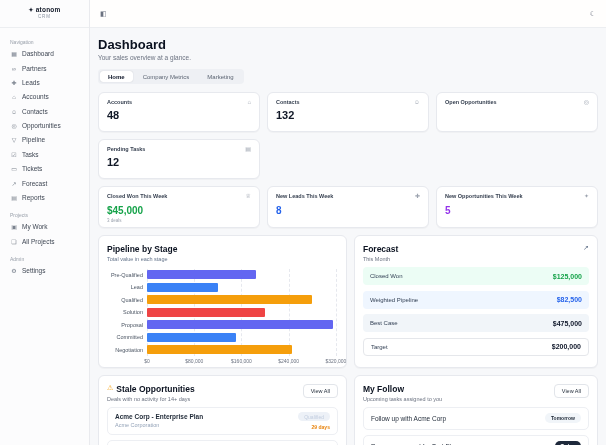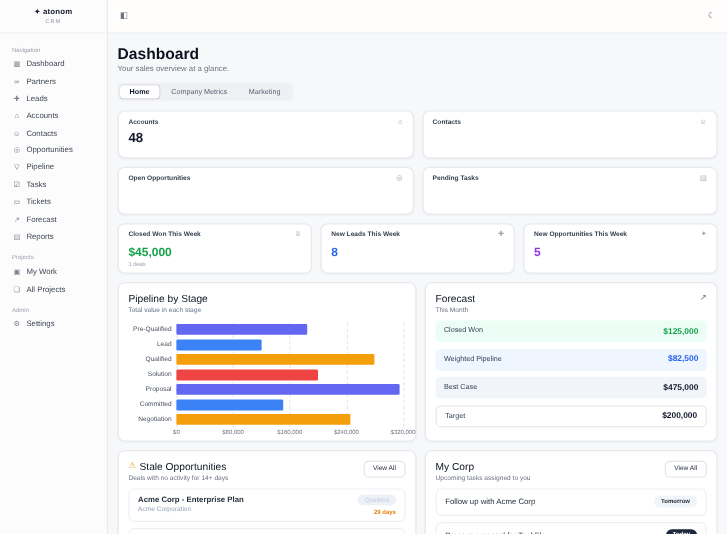--- a/index.html
+++ b/index.html
@@ -23,38 +23,38 @@
   .tb-icon { font-size: 7px; color: #6b7280; cursor: pointer; line-height: 8px; }
 
   
   .main { margin-left: 90px; padding: 9px 8px 0 8px; }
   .page-title { font-size: 13px; font-weight: 700; color: #0b1220; }
   .page-sub { font-size: 6.5px; color: #6b7280; margin-top: 2px; }
   .tabs { display: inline-flex; background: #eef0f4; border-radius: 4px; padding: 2px; gap: 2px; margin-top: 8px; }
   .tab { font-size: 6px; color: #5b6472; padding: 2.5px 8px; border-radius: 3px; border: none; background: transparent; font-family: inherit; cursor: pointer; }
   .tab.active { background: #ffffff; color: #0f172a; font-weight: 700; box-shadow: 0 0 1px rgba(15,23,42,.25); }
 
-  .grid4 { display: grid; grid-template-columns: repeat(2,1fr); gap: 7px; margin-top: 8px; }
+  .grid4 { display: grid; grid-template-columns: repeat(3,1fr); gap: 7px; margin-top: 8px; }
   .grid3 { display: grid; grid-template-columns: repeat(3,1fr); gap: 7px; margin-top: 7px; }
   .grid2 { display: grid; grid-template-columns: 1.02fr 1fr; gap: 7px; margin-top: 7px; }
 
   .card { background: #fff; border: 1px solid #e7e9ee; border-radius: 6px; padding: 6px 8px; height: 40px; box-shadow: 0 1px 1px rgba(16,24,40,.03); }
   .card.tall { height: 42px; }
   .card-top { display: flex; justify-content: space-between; align-items: flex-start; }
   .card-label { font-size: 5.5px; font-weight: 600; color: #374151; }
   .card-icon { font-size: 6px; color: #9ca3af; line-height: 7px; }
   .card-value { font-size: 11px; font-weight: 700; color: #111827; margin-top: 3px; }
   .card.tall .card-value { font-size: 10px; margin-top: 5px; }
   .card-note { font-size: 4.5px; color: #9ca3af; margin-top: 1.5px; }
 
   .panel { background: #fff; border: 1px solid #e7e9ee; border-radius: 6px; padding: 8px; box-shadow: 0 1px 1px rgba(16,24,40,.03); }
   .panel.mid { height: 133px; }
   .panel.low { height: 136px; }
   .panel-head { display: flex; justify-content: space-between; align-items: flex-start; }
-  .panel-title { font-size: 8.5px; font-weight: 400; color: #0b1220; }
+  .panel-title { font-size: 8.5px; font-weight: 700; color: #0b1220; }
   .panel-sub { font-size: 5.5px; color: #6b7280; margin-top: 1.5px; }
   .panel-sub.bluish { color: #64748b; }
   .trend-icon { font-size: 7px; color: #64748b; }
   .alert-icon { font-size: 7px; color: #f59e0b; margin-right: 3px; }
   .title-row { display: flex; align-items: flex-start; }
   .viewall-btn { font-size: 5.5px; color: #1f2937; background: #fff; border: 1px solid #e2e5ea; border-radius: 4px; padding: 3px 7px; font-family: inherit; cursor: pointer; }
 
   
   .chart { position: relative; margin-top: 7px; }
   .glwrap { position: absolute; left: 40px; right: 2px; top: 0; bottom: 8px; }
@@ -180,32 +180,34 @@
           <span class="card-label">Accounts</span>
           <span class="card-icon">⌂</span>
         </div>
         <div class="card-value">48</div>
       </div>
       <div class="card">
         <div class="card-top">
           <span class="card-label">Contacts</span>
           <span class="card-icon">☺</span>
         </div>
+        <div class="card-value">132</div>
       </div>
       <div class="card">
         <div class="card-top">
           <span class="card-label">Open Opportunities</span>
           <span class="card-icon">◎</span>
         </div>
       </div>
       <div class="card">
         <div class="card-top">
           <span class="card-label">Pending Tasks</span>
           <span class="card-icon">▤</span>
         </div>
+        <div class="card-value">12</div>
       </div>
     </div>
   <div class="grid3">
       <div class="card tall">
         <div class="card-top">
           <span class="card-label">Closed Won This Week</span>
           <span class="card-icon">♕</span>
         </div>
         <div class="card-value" style="color: rgb(22, 163, 74);">$45,000</div>
         <div class="card-note">3 deals</div>
@@ -365,21 +367,21 @@
               <span class="obadge faint">Solution</span>
               <span class="odays">18 days</span>
             </div>
           </div>
         </div>
     </div>
 
     <div class="panel low">
       <div class="panel-head">
         <div>
-          <div class="panel-title">My Corp</div>
+          <div class="panel-title">My Follow</div>
           <div class="panel-sub">Upcoming tasks assigned to you</div>
         </div>
         <button class="viewall-btn">View All</button>
       </div>
       <div>
           <div class="titem">
             <span class="tlabel">Follow up with Acme Corp</span>
             <span class="tdue light">Tomorrow</span>
           </div>
           <div class="titem">

